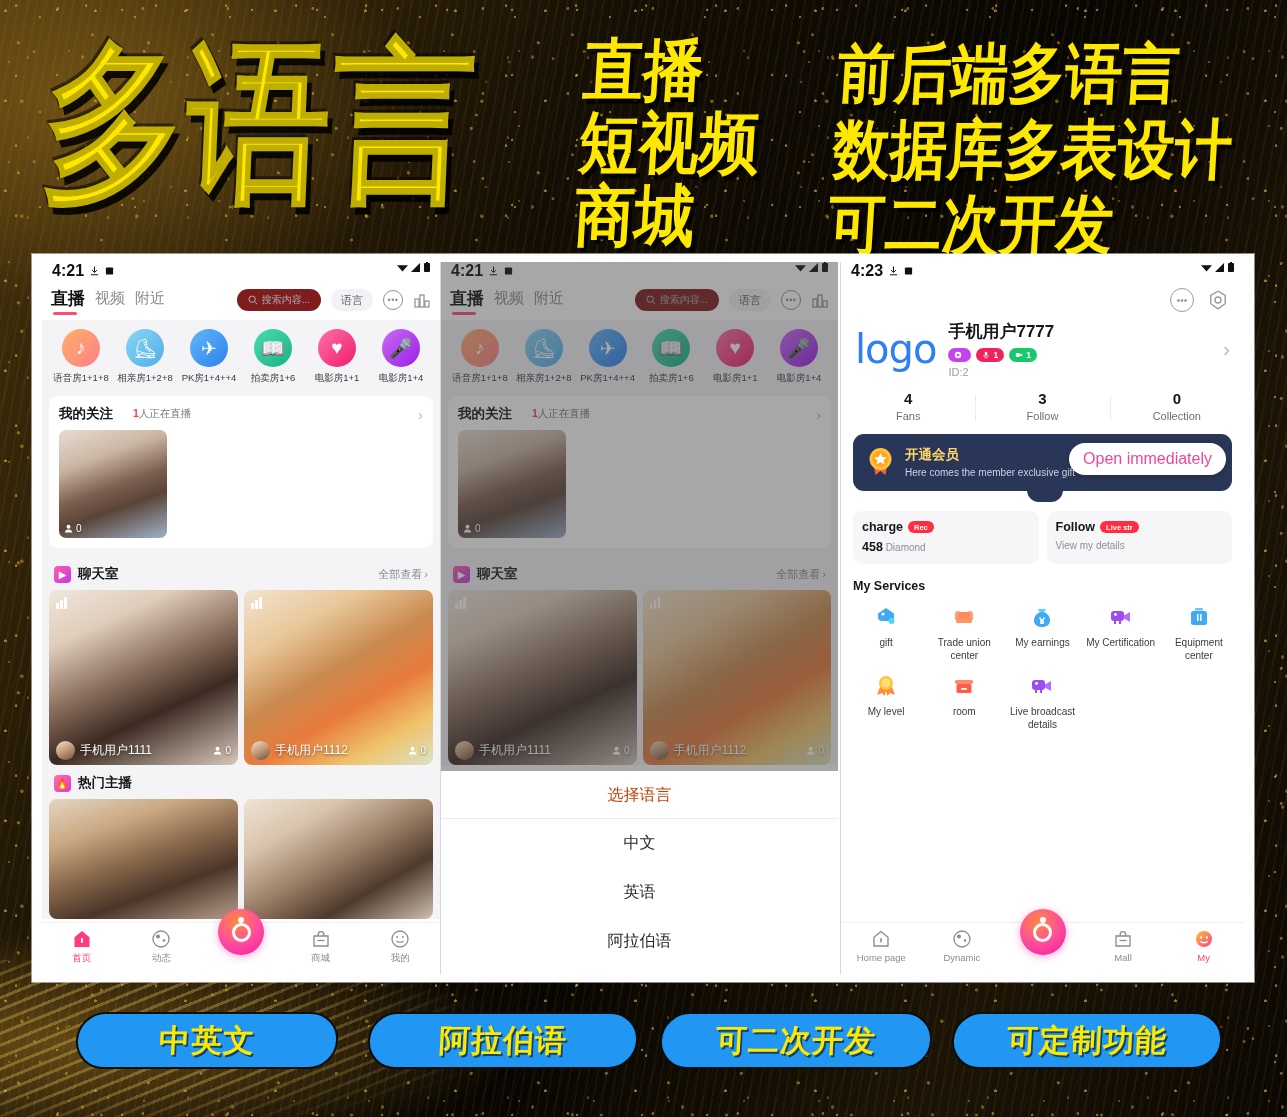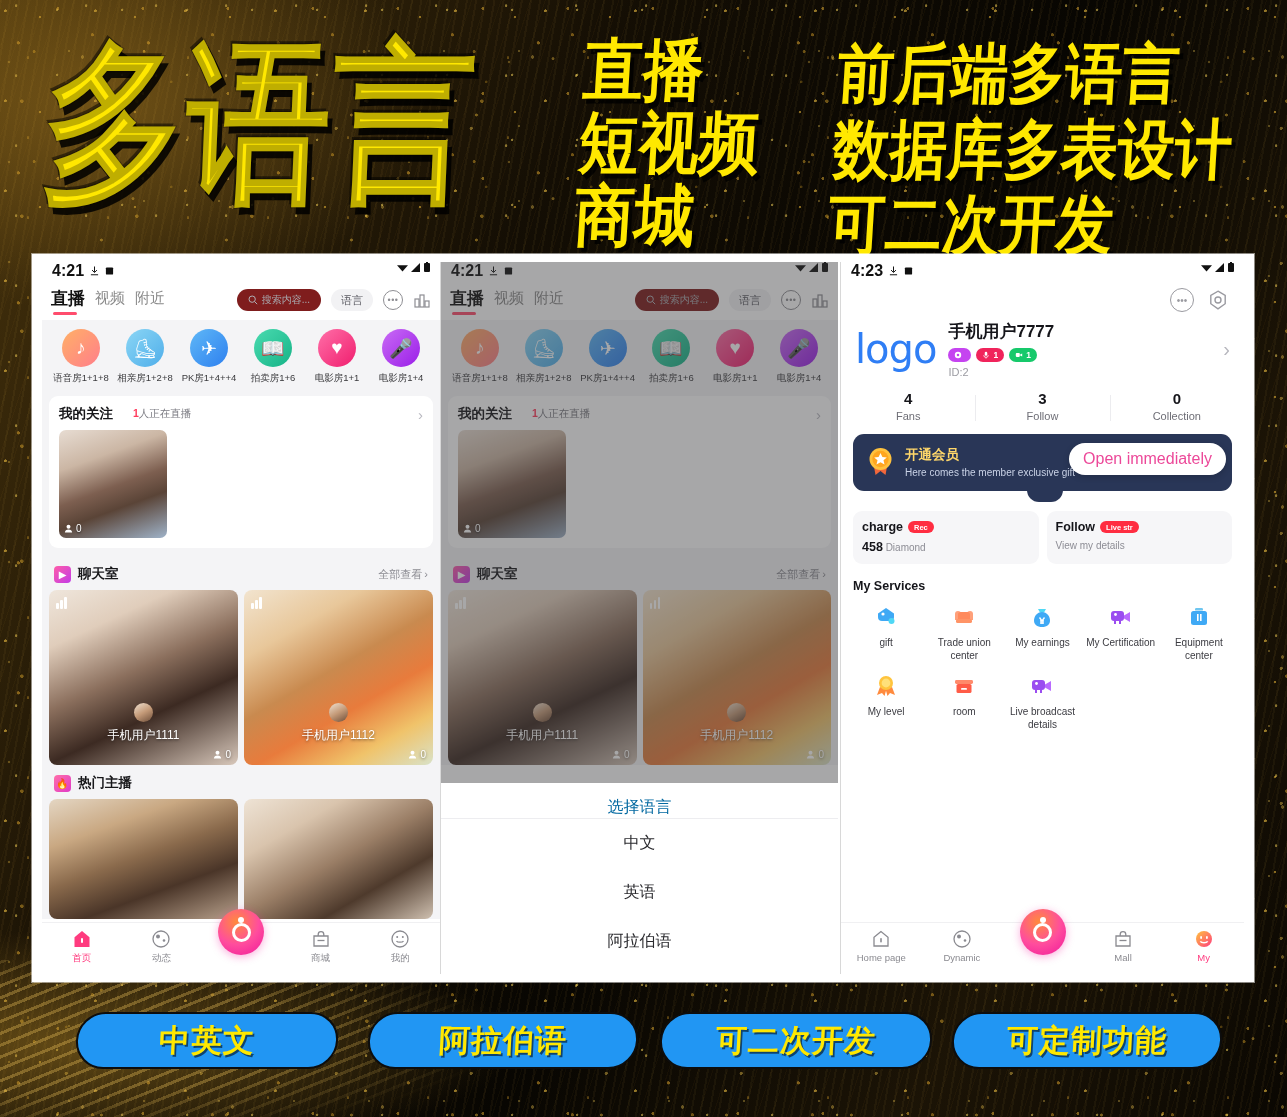--- a/index.html
+++ b/index.html
@@ -175,21 +175,21 @@
   .tile {
     flex: 1; position: relative; border-radius: 8px; overflow: hidden; height: 175px;
   }
   .tile-badge {
     position: absolute; left: 7px; top: 7px; display: flex; gap: 1.5px; align-items: flex-end;
   }
   .tile-badge i { display: block; width: 2.5px; background: #fff; border-radius: 1px; }
   .tile-name {
     position: absolute; left: 7px; bottom: 5px; right: 7px;
     display: flex; align-items: center; gap: 5px;
-    color: #fff; font-size: 12px; text-shadow: 0 1px 3px rgba(0,0,0,.55); flex-direction: column;
+    color: #fff; font-size: 12px; text-shadow: 0 1px 3px rgba(0,0,0,.55);
   }
   .tile-av { width: 19px; height: 19px; border-radius: 50%; flex: none; }
   .tile-count { margin-left: auto; display: flex; align-items: center; gap: 3px; font-size: 10px; }
 
   .sec-head { display: flex; align-items: center; padding: 9px 12px 7px; }
   .sec-ic {
     width: 17px; height: 17px; border-radius: 4px; margin-right: 7px;
     display: flex; align-items: center; justify-content: center; font-size: 10px; color: #fff;
   }
   .sec-title { font-size: 13.5px; font-weight: 700; color: #17171a; }
@@ -222,21 +222,21 @@
 
   
   .dim-overlay {
     position: absolute; left: 0; top: 0; width: 100%; height: 100%;
     background: rgba(60,60,62,.45); pointer-events: none;
   }
   .lang-dialog {
     position: absolute; left: 0; bottom: 0; width: 100%;
     background: #fff; padding: 14px 0 8px;
   }
-  .ld-title { text-align: center; font-size: 16px; color: #0369a1; padding-bottom: 0;
+  .ld-title { text-align: center; font-size: 16px; color: #c2410c; padding-bottom: 12px;
               border-bottom: 1px solid #ededf0; }
   .ld-item { text-align: center; font-size: 16px; color: #2a2a2e; padding: 14px 0; }
 
   
   .p3-actions { display: flex; justify-content: flex-end; gap: 12px; padding: 4px 14px 0; }
   .p3-ic {
     width: 24px; height: 24px; border-radius: 50%; border: 1.5px solid #9a9aa0;
     display: flex; align-items: center; justify-content: center; font-size: 10px; color: #9a9aa0;
   }
   .p3-hex {

